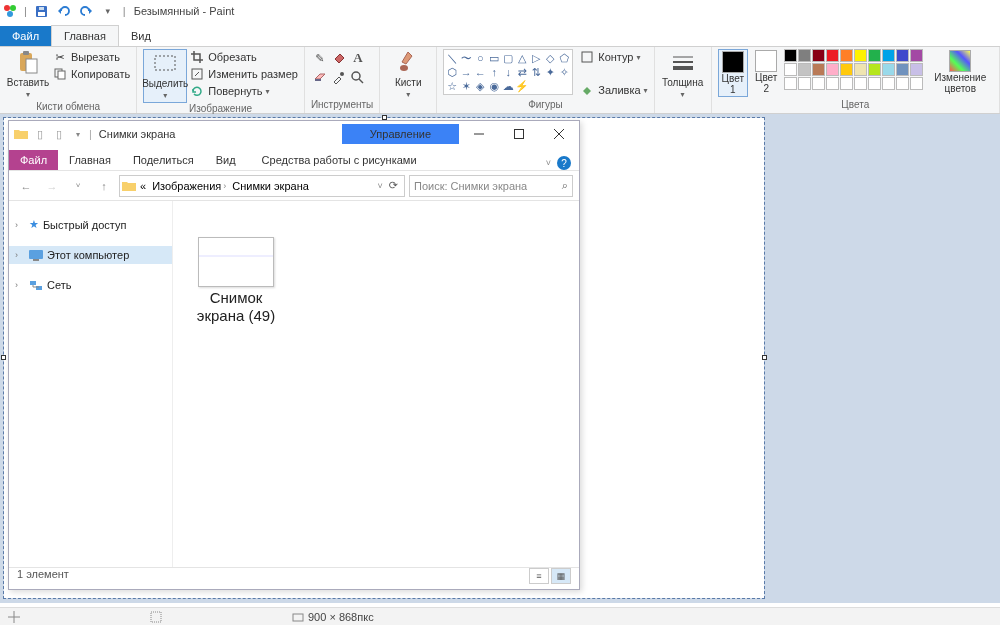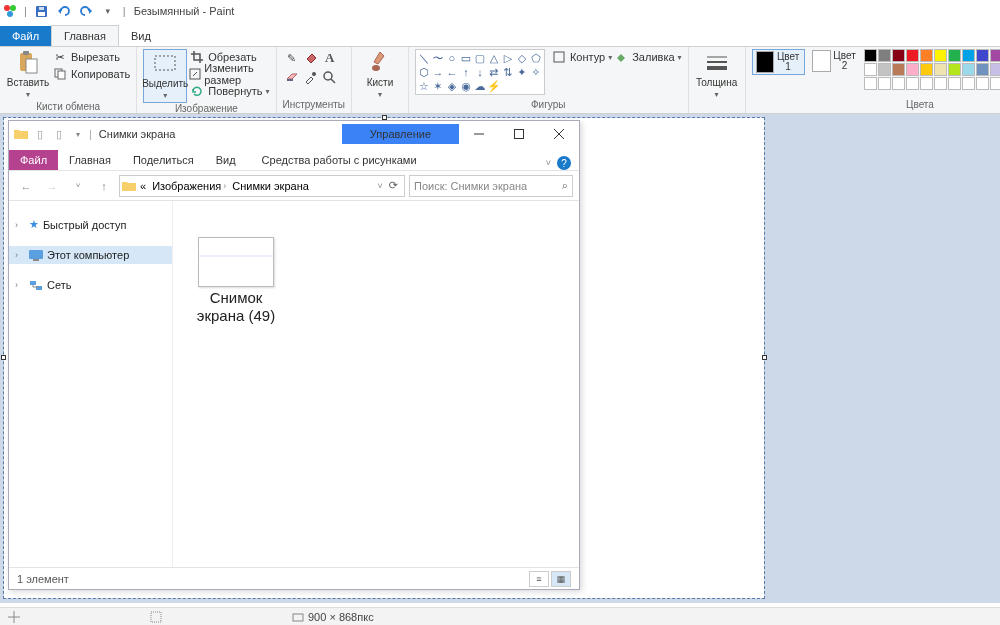--- a/index.html
+++ b/index.html
@@ -26,24 +26,24 @@
 .big-btn { display: flex; flex-direction: column; align-items: center; justify-content: center; width: 44px; padding: 2px; gap: 2px; }
 .big-btn .ic { width: 24px; height: 24px; display: flex; align-items: center; justify-content: center; }
 .big-btn .lbl { font-size: 10px; text-align: center; line-height: 1.1; color: #333; }
 .stack { display: flex; flex-direction: column; gap: 1px; }
 .small-row { display: flex; align-items: center; gap: 3px; height: 16px; color: #333; }
 .small-row .ic { width: 16px; height: 14px; display: flex; align-items: center; justify-content: center; }
 .tool-grid { display: flex; flex-wrap: wrap; width: 60px; gap: 1px; }
 .tool-cell { width: 18px; height: 18px; display: flex; align-items: center; justify-content: center; color: #555; }
 .shapes-box { width: 130px; height: 46px; border: 1px solid #ccc; background: #fff; padding: 1px; display: flex; flex-wrap: wrap; align-content: flex-start; overflow: hidden; }
 .shape-cell { width: 14px; height: 14px; display: flex; align-items: center; justify-content: center; color: #4a6a9a; font-size: 11px; }
-.shape-side { display: flex; gap: 1px; margin-left: 4px; }
+.shape-side { display: flex; flex-direction: column; gap: 17px; margin-left: 4px; }
 .dd { font-size: 8px; color: #666; }
 .color-wrap { display: flex; gap: 4px; align-items: flex-start; }
-.color-btn { display: flex; flex-direction: row; align-items: center; gap: 1px; padding: 1px 3px; }
+.color-btn { display: flex; flex-direction: column; align-items: center; gap: 1px; padding: 1px 3px; }
 .color-btn .sw { width: 22px; height: 22px; border: 1px solid #aaa; }
 .color-btn.sel { border: 1px solid #7aa7d9; background: #e6f0fa; }
 .color-btn .lbl { font-size: 10px; text-align: center; line-height: 1.05; color: #333; }
 .palette { display: flex; flex-direction: column; gap: 1px; }
 .pal-row { display: flex; gap: 1px; }
 .pal-sw { width: 13px; height: 13px; border: 1px solid #bbb; }
 
 
 .workspace { position: absolute; top: 114px; bottom: 22px; left: 0; right: 0; background: #cdd9e8; }
 .canvas { position: absolute; left: 4px; top: 4px; width: 760px; height: 480px; background: #fff; outline: 1px dashed #5a7aa8; }
@@ -77,21 +77,21 @@
 .ex-body { flex: 1; display: flex; }
 .ex-tree { width: 164px; border-right: 1px solid #eee; padding-top: 14px; }
 .tree-item { display: flex; align-items: center; gap: 4px; padding: 3px 6px; color: #222; }
 .tree-item .exp { width: 10px; color: #777; font-size: 9px; }
 .tree-item.sel { background: #d6e8f7; }
 .tree-spacer { height: 12px; }
 .ex-content { flex: 1; padding: 36px 8px 8px 22px; position: relative; }
 .file-item { width: 82px; display: flex; flex-direction: column; align-items: center; gap: 2px; }
 .thumb { width: 76px; height: 50px; border: 1px solid #bbb; background: linear-gradient(#fff 0%, #fff 35%, #eef 35%, #eef 40%, #fff 40%); box-shadow: 1px 1px 2px rgba(0,0,0,.15); }
 .file-name { font-size: 15px; text-align: center; line-height: 1.2; color: #222; }
-.ex-status { height: 22px; border-top: 1px solid #e4e4e4; display: flex; align-items: center; padding: 0 8px; color: #555; justify-content: space-between; }
+.ex-status { height: 22px; border-top: 1px solid #e4e4e4; display: flex; padding: 0 8px; color: #555; justify-content: space-between; }
 .view-toggle { display: flex; gap: 2px; }
 .view-btn { width: 20px; height: 16px; border: 1px solid #ccc; display: flex; align-items: center; justify-content: center; font-size: 9px; }
 
 svg { display: block; }
 </style>
 </head>
 <body>
 
 <div class="titlebar">
   <span class="app-icon">

